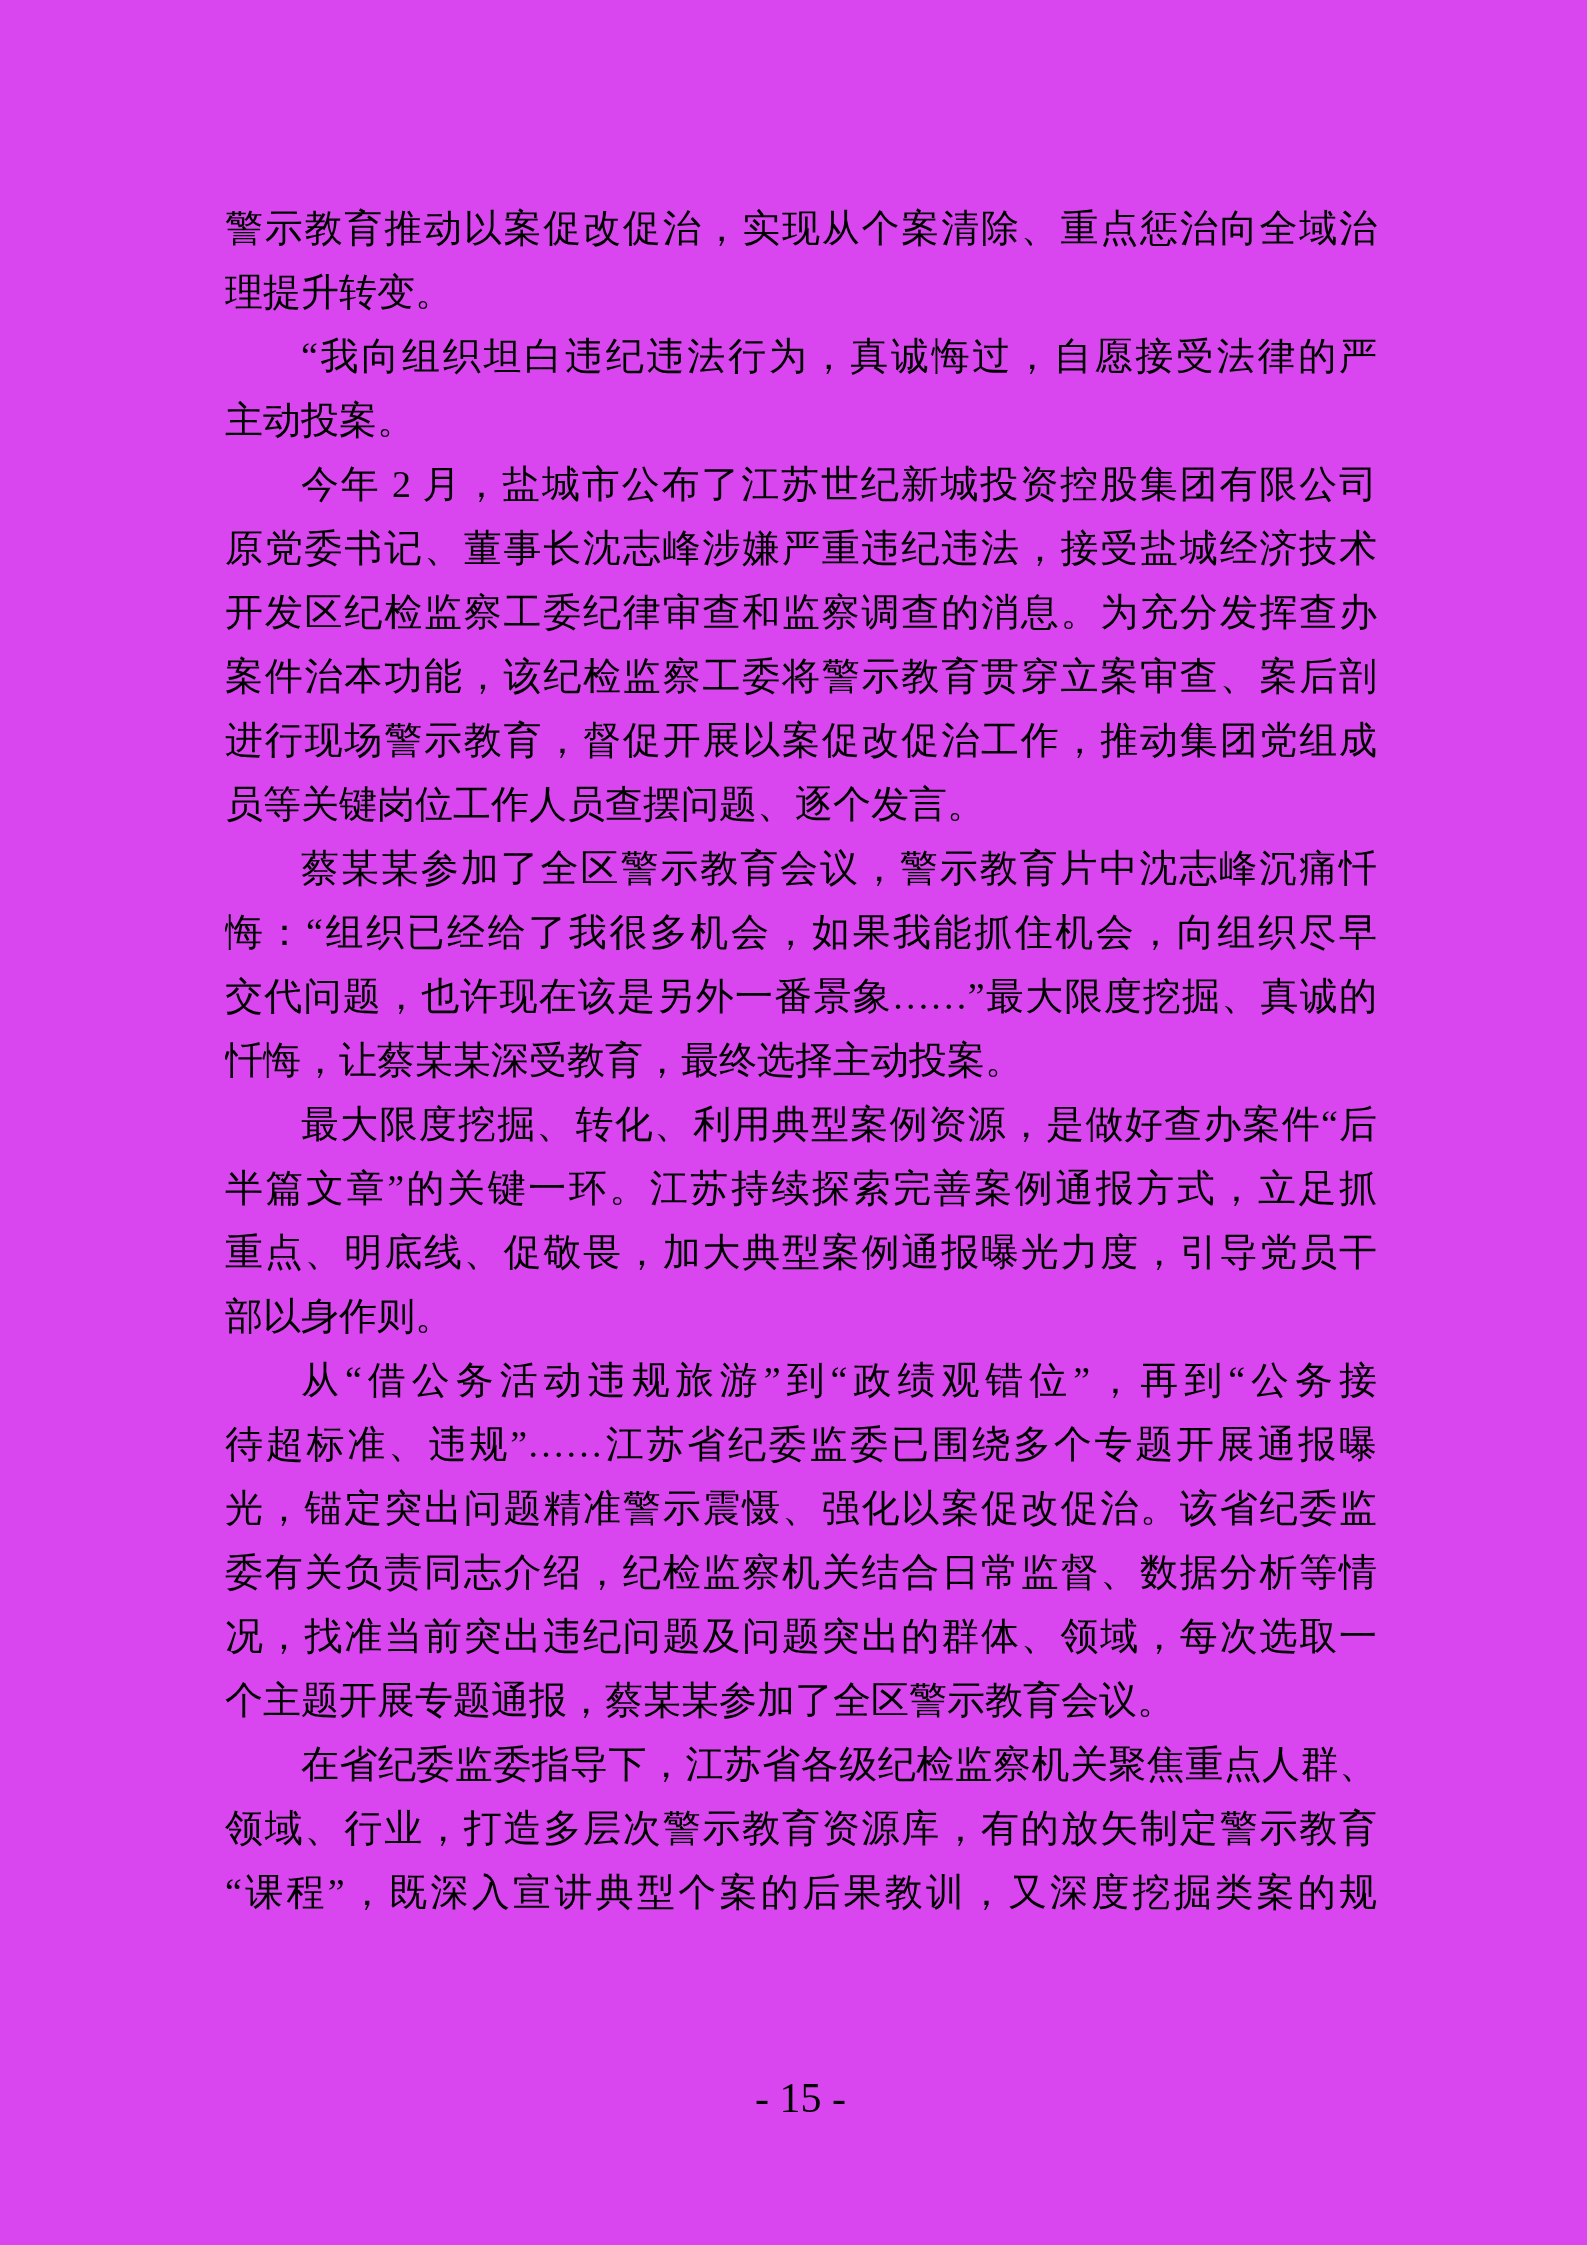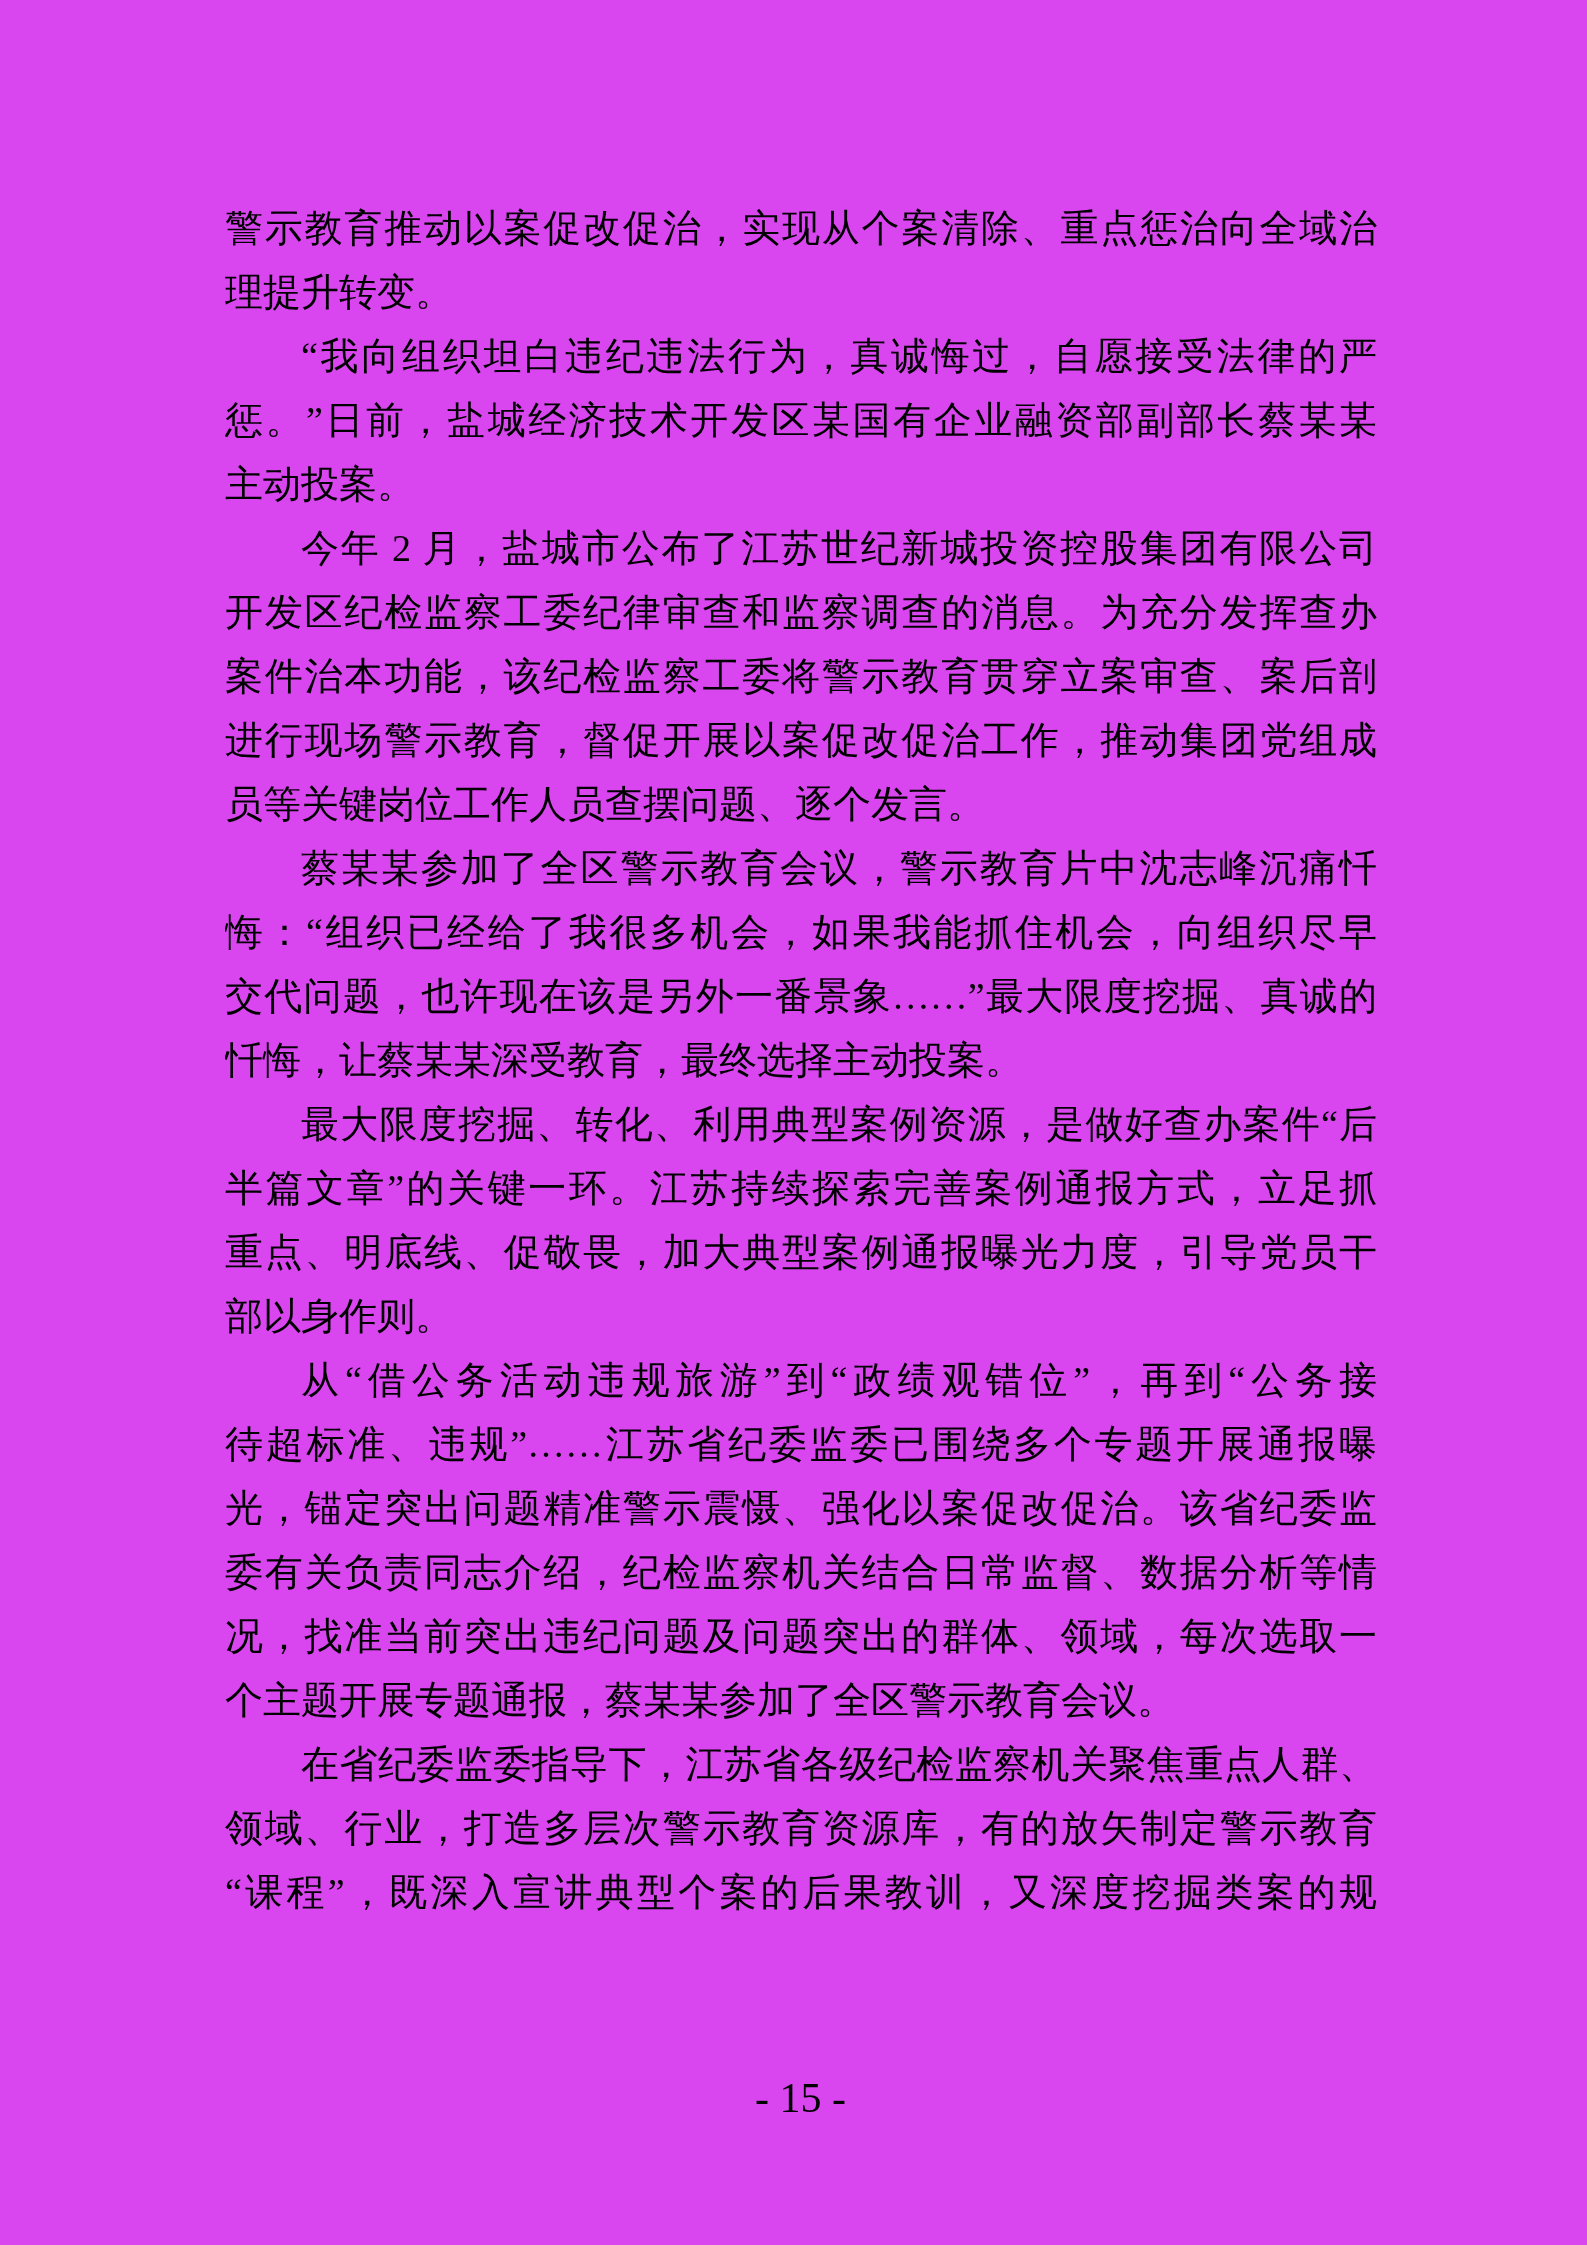--- a/index.html
+++ b/index.html
@@ -51,23 +51,23 @@
   }
 </style>
 </head>
 <body>
 
 <div class="page">
   <div class="text-block" id="lines-container">
       <div class="line j">警示教育推动以案促改促治，实现从个案清除、重点惩治向全域治</div>
       <div class="line">理提升转变。</div>
       <div class="line j ind">“我向组织坦白违纪违法行为，真诚悔过，自愿接受法律的严</div>
-      <div class="line j">惩。”日前，盐城经济技术开发区某国有企业融资部副部长蔡某某</div>
       <div class="line">主动投案。</div>
       <div class="line j ind">今年 2 月，盐城市公布了江苏世纪新城投资控股集团有限公司</div>
+      <div class="line j">原党委书记、董事长沈志峰涉嫌严重违纪违法，接受盐城经济技术</div>
       <div class="line j">开发区纪检监察工委纪律审查和监察调查的消息。为充分发挥查办</div>
       <div class="line j">案件治本功能，该纪检监察工委将警示教育贯穿立案审查、案后剖</div>
       <div class="line j">进行现场警示教育，督促开展以案促改促治工作，推动集团党组成</div>
       <div class="line">员等关键岗位工作人员查摆问题、逐个发言。</div>
       <div class="line j ind">蔡某某参加了全区警示教育会议，警示教育片中沈志峰沉痛忏</div>
       <div class="line j">悔：“组织已经给了我很多机会，如果我能抓住机会，向组织尽早</div>
       <div class="line j">交代问题，也许现在该是另外一番景象……”最大限度挖掘、真诚的</div>
       <div class="line">忏悔，让蔡某某深受教育，最终选择主动投案。</div>
       <div class="line j ind">最大限度挖掘、转化、利用典型案例资源，是做好查办案件“后</div>
       <div class="line j">半篇文章”的关键一环。江苏持续探索完善案例通报方式，立足抓</div>

